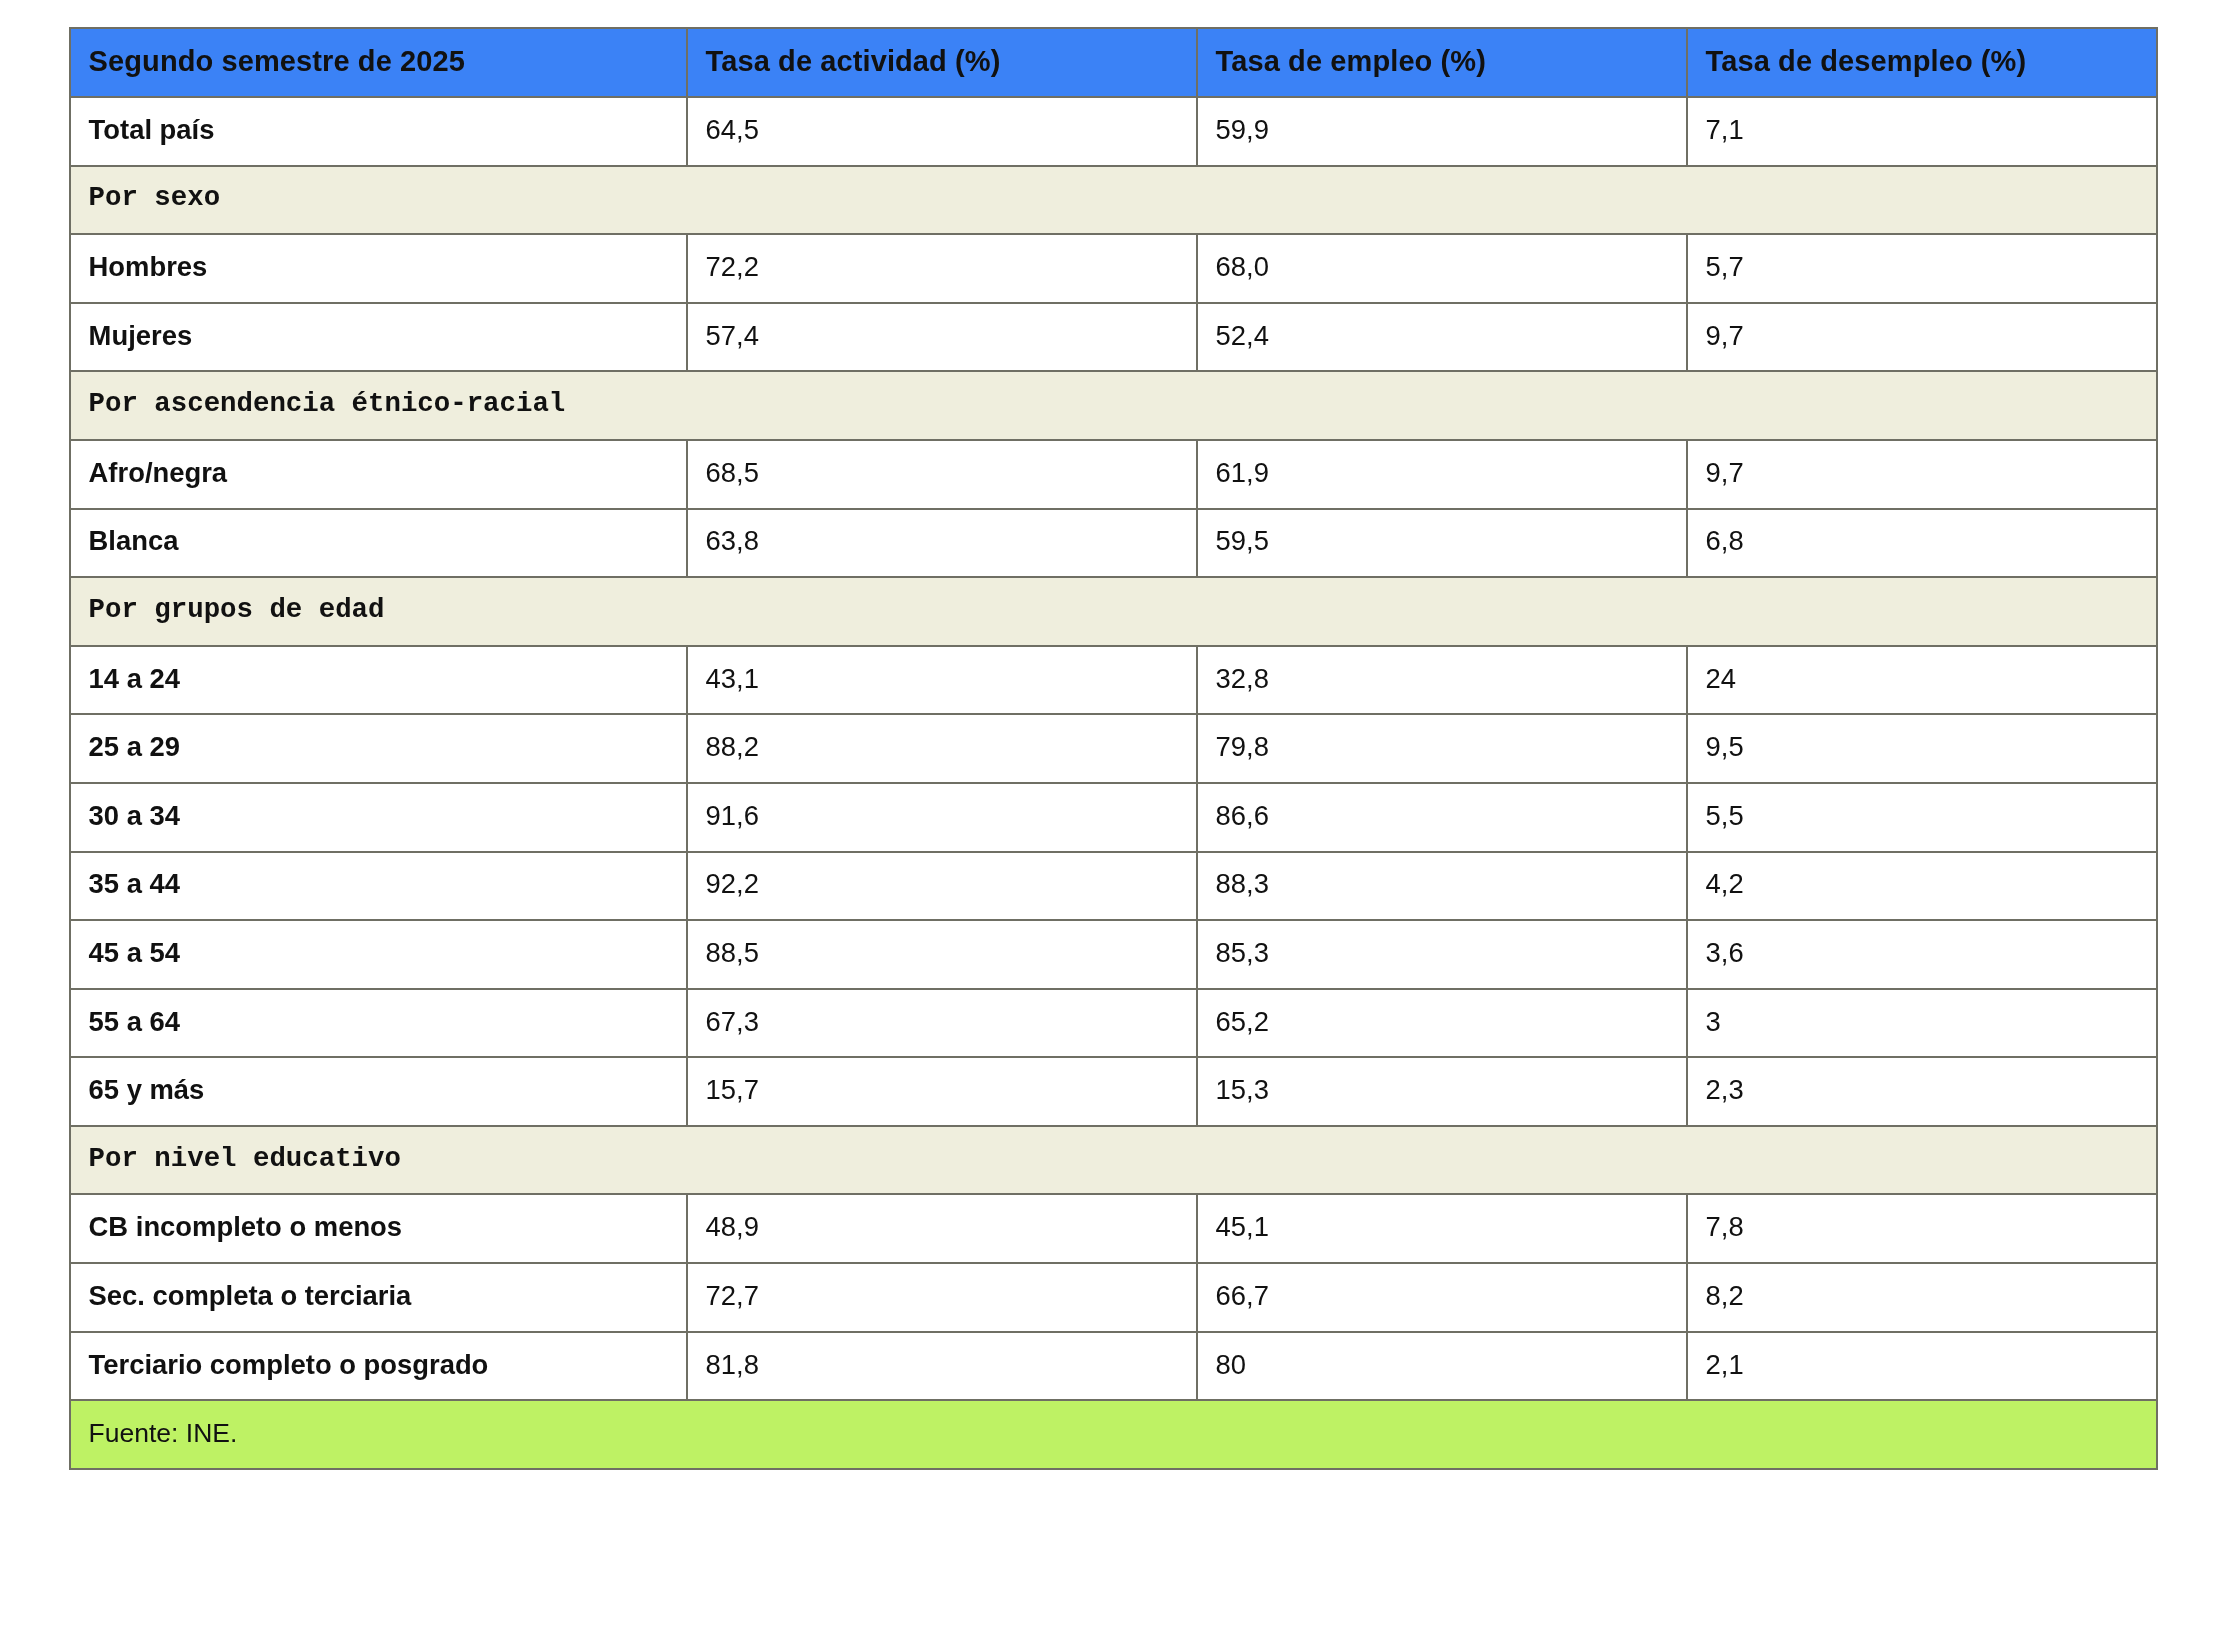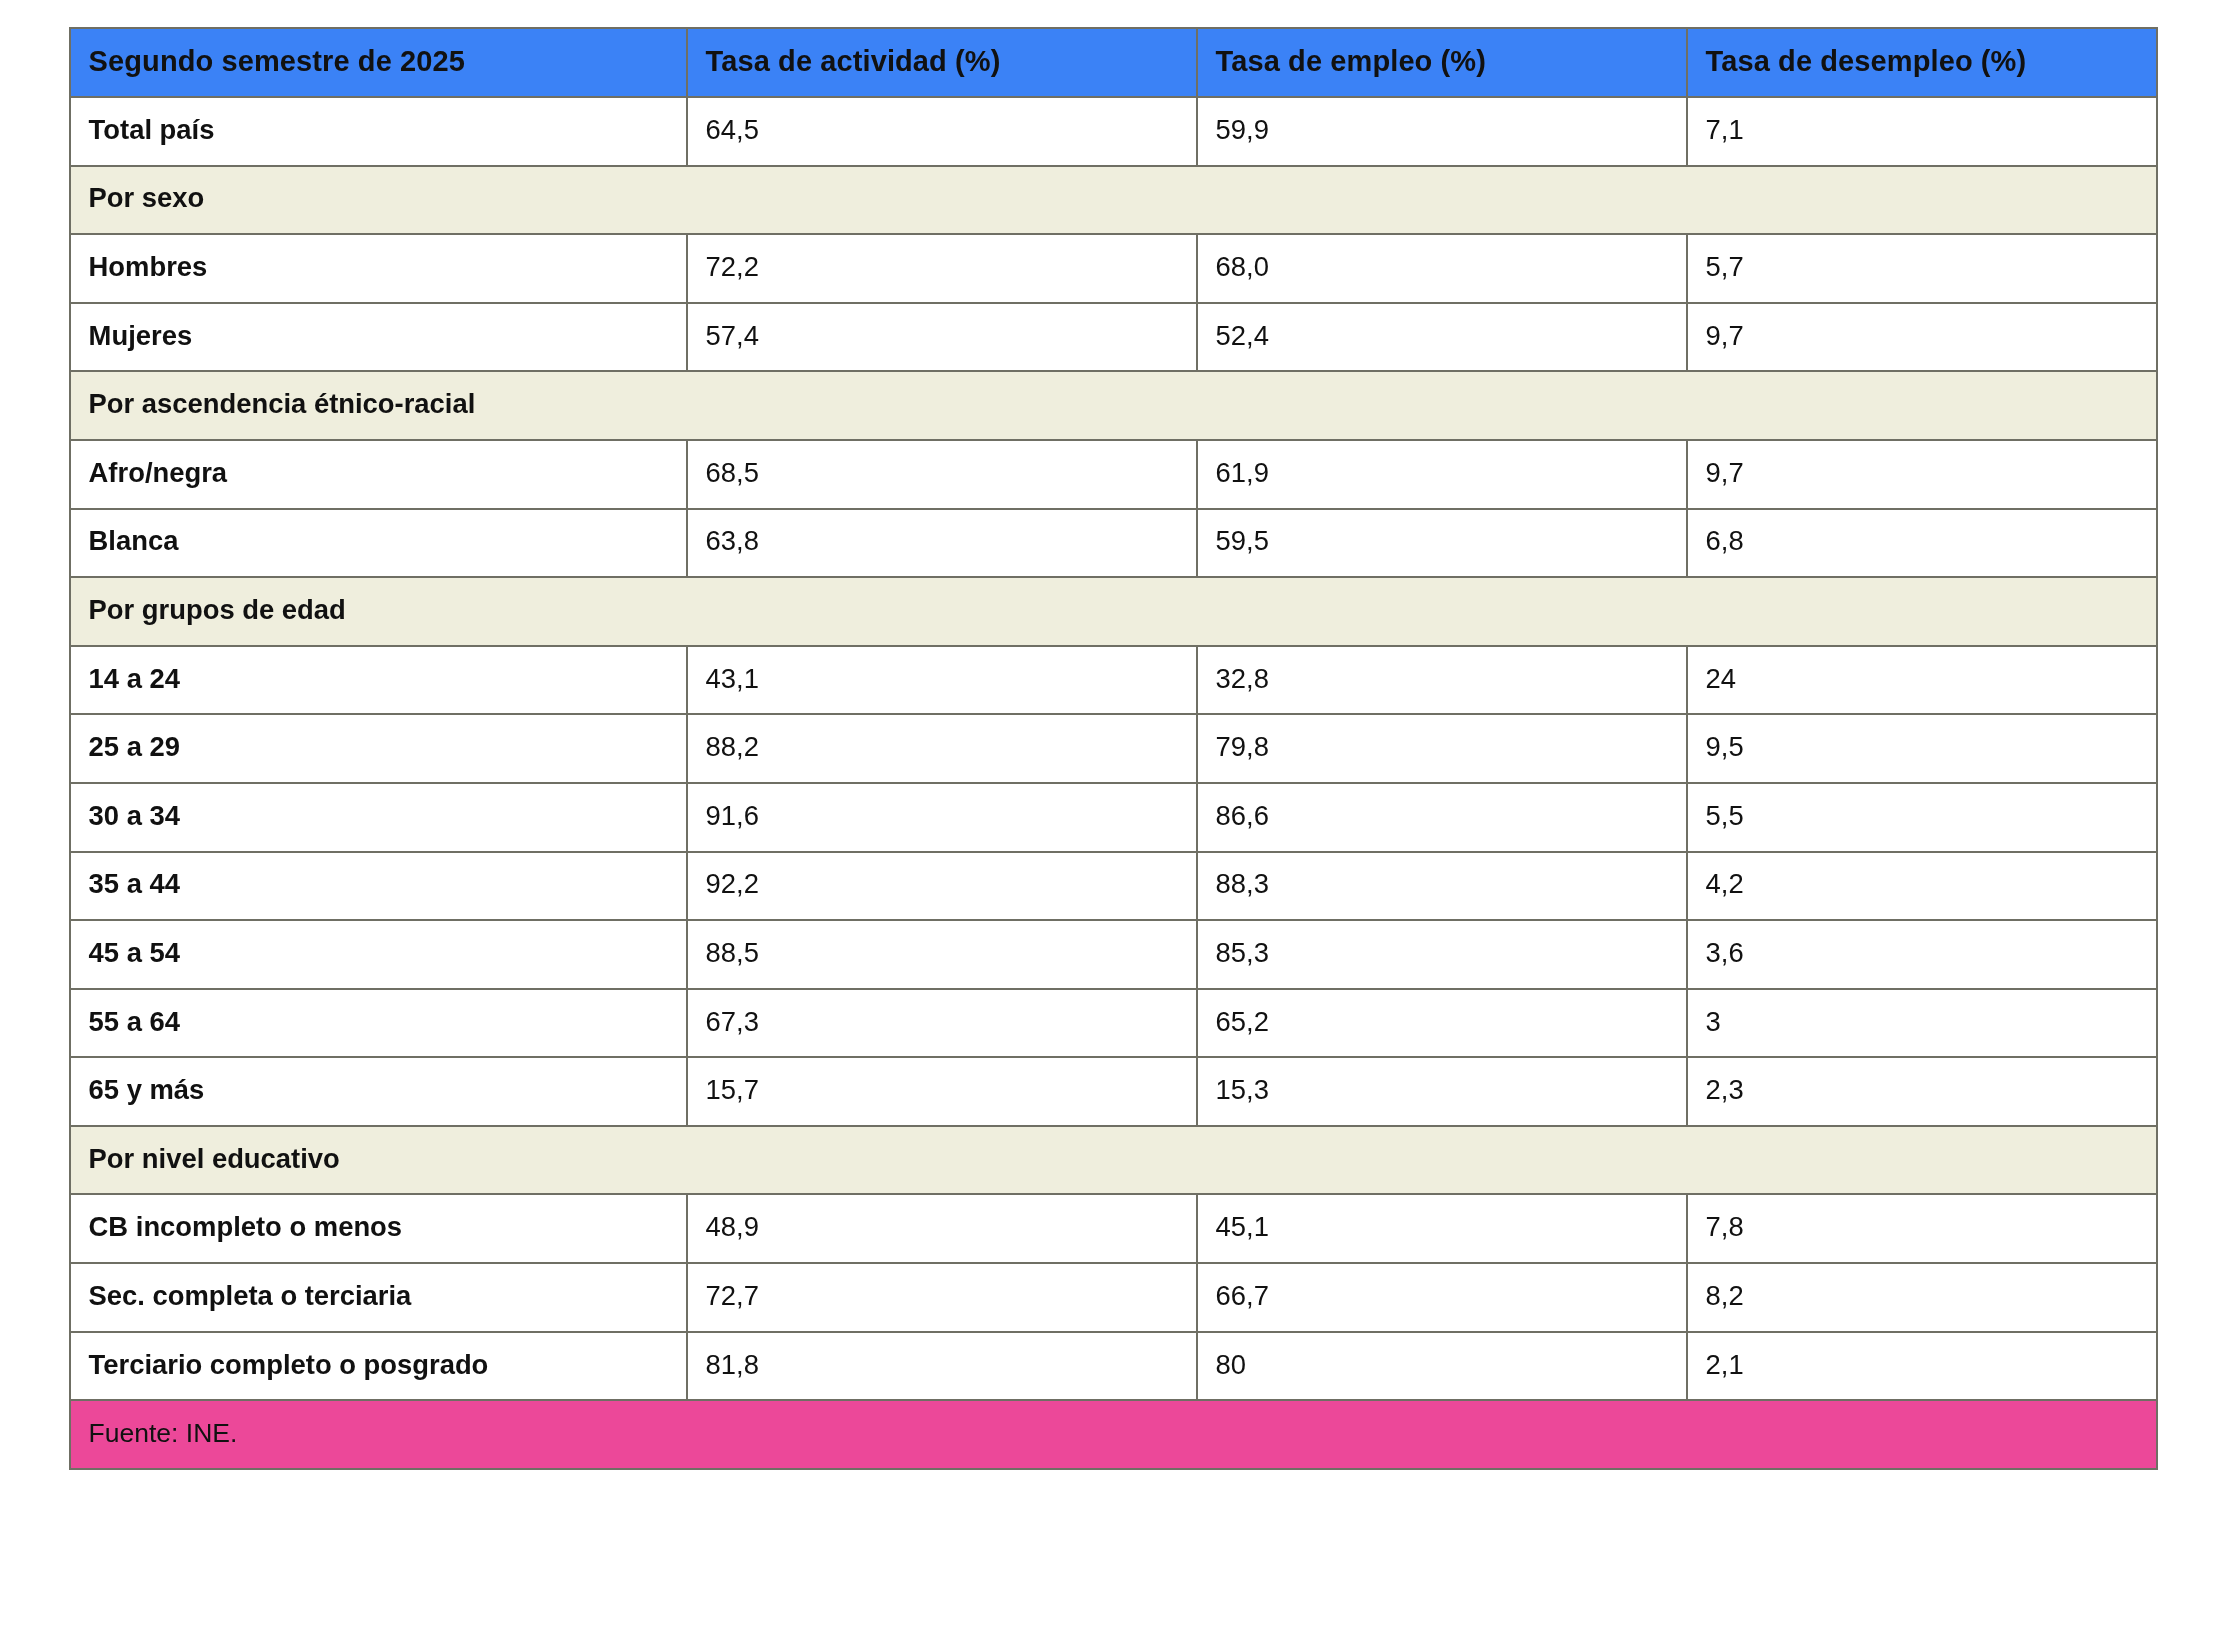--- a/index.html
+++ b/index.html
@@ -51,23 +51,24 @@
     font-weight: normal;
     font-size: 27.4px;
   }
   tbody td.label {
     font-weight: bold;
   }
   tr.group-row td {
     background: #efeedd;
     font-weight: bold;
     font-size: 27.4px;
+    font-family: Liberation Mono, monospace;
   }
   tr.source-row td {
-    background: #ec4899;
+    background: #bef264;
     font-weight: normal;
     font-size: 26.5px;
     padding-left: 17.6px;
   }
 </style>
 </head>
 <body>
 
 <div class="page">
   <table class="data-table">

